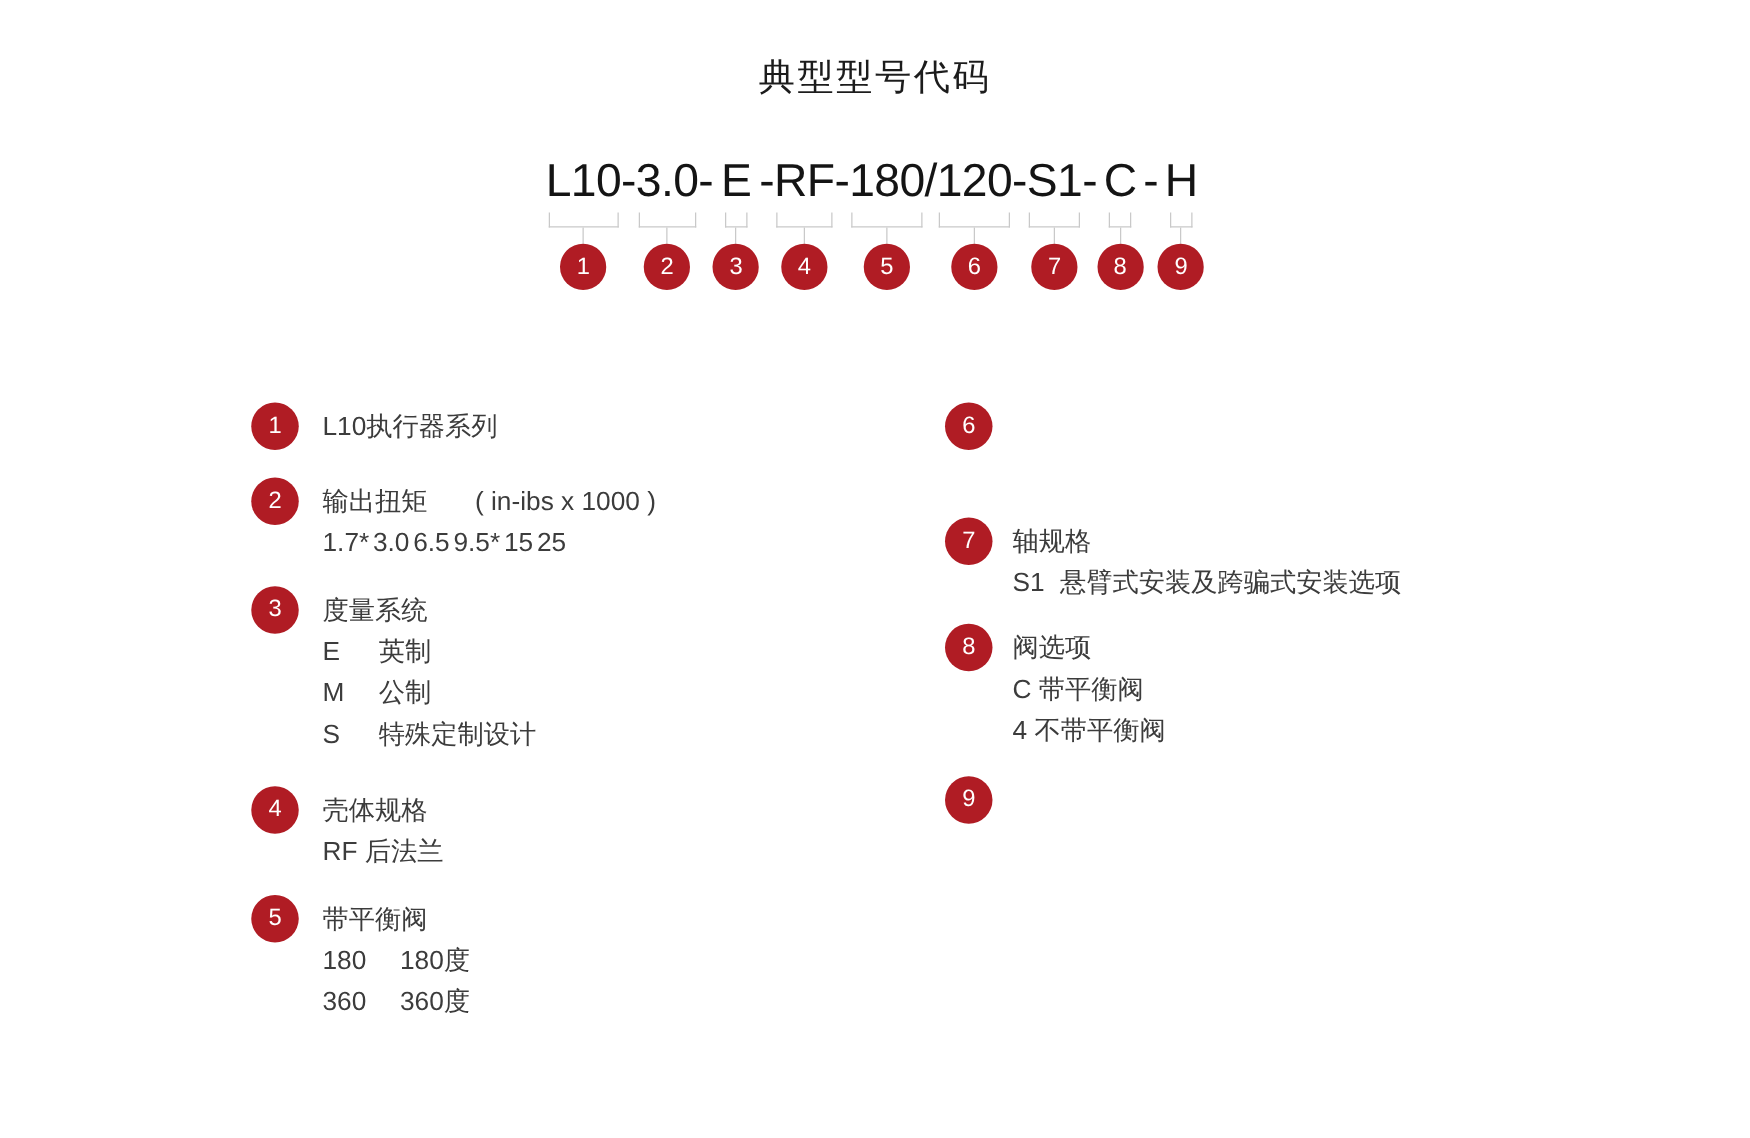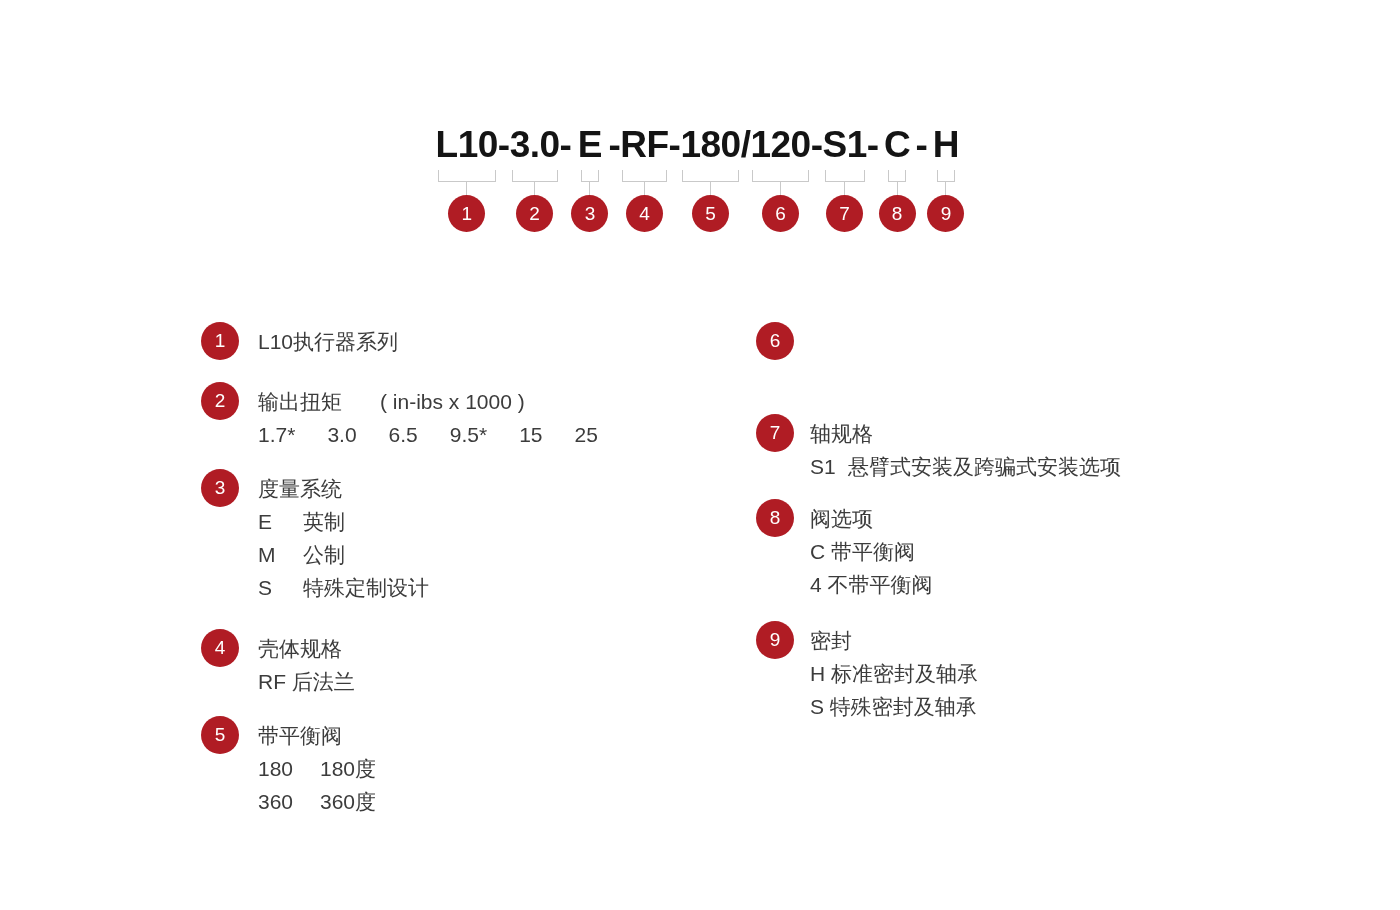--- a/index.html
+++ b/index.html
@@ -19,21 +19,21 @@
     text-align:center;font-size:29px;font-weight:500;letter-spacing:2px;
     color:var(--text-dark);
   }
   
   .code-row{
     position:absolute;top:122px;left:0;width:100%;
     display:flex;justify-content:center;align-items:flex-start;
   }
   .seg{display:flex;flex-direction:column;align-items:center;}
   .seg-text{
-    font-size:37px;line-height:46px;font-weight:700;letter-spacing:-0.5px;
+    font-size:37px;line-height:46px;font-weight:400;letter-spacing:-0.5px;
     color:#141414;white-space:pre;
   }
   .bracket{
     align-self:stretch;height:11px;margin:2px 2px 0;
     border-left:1px solid var(--bracket-gray);
     border-right:1px solid var(--bracket-gray);
     border-bottom:1px solid var(--bracket-gray);
   }
   .seg.narrow .bracket{align-self:center;width:16px;margin:2px 0 0;}
   .stem{width:1px;height:13px;background:var(--bracket-gray);}
@@ -49,33 +49,34 @@
     flex:0 0 38px;width:38px;height:38px;border-radius:50%;
     background:var(--accent-red);color:#fff;
     display:flex;align-items:center;justify-content:center;font-size:19px;
   }
   .content{padding-top:3px;font-size:21px;line-height:33px;color:var(--text-body);}
   .line{white-space:nowrap;}
   .row{display:flex;}
   .code.w45{flex:0 0 45px;}
   .code.w62{flex:0 0 62px;}
   .code.w38{flex:0 0 38px;}
-  .values{display:flex;gap:32px;}
+  .values{display:flex;gap:3px;}
   .unit{margin-left:38px;}
   
   .footnotes{
     position:absolute;left:810px;top:754px;
     font-size:16px;line-height:32px;color:var(--text-body);
   }
 </style>
 </head>
 <body>
 
 <div class="page">
 
+  <h1 class="doc-title">典型型号代码</h1>
 
   <div class="code-row">
 
     <div class="seg">
       <span class="seg-text">L10</span>
       <div class="bracket"></div>
       <div class="stem"></div>
       <div class="num-circle">
           <span>1</span>
         </div>
@@ -290,21 +291,16 @@
       <div class="line">阀选项</div>
       <div class="line">C 带平衡阀</div>
       <div class="line">4 不带平衡阀</div>
     </div>
   </div>
 
   <div class="item rcol" style="left:756px;top:621px;">
     <div class="badge">
         <span>9</span>
       </div>
-    <div class="content">
-      <div class="line">密封</div>
-      <div class="line">H 标准密封及轴承</div>
-      <div class="line">S 特殊密封及轴承</div>
-    </div>
   </div>
 
 
 </div>
 
 </body></html>

